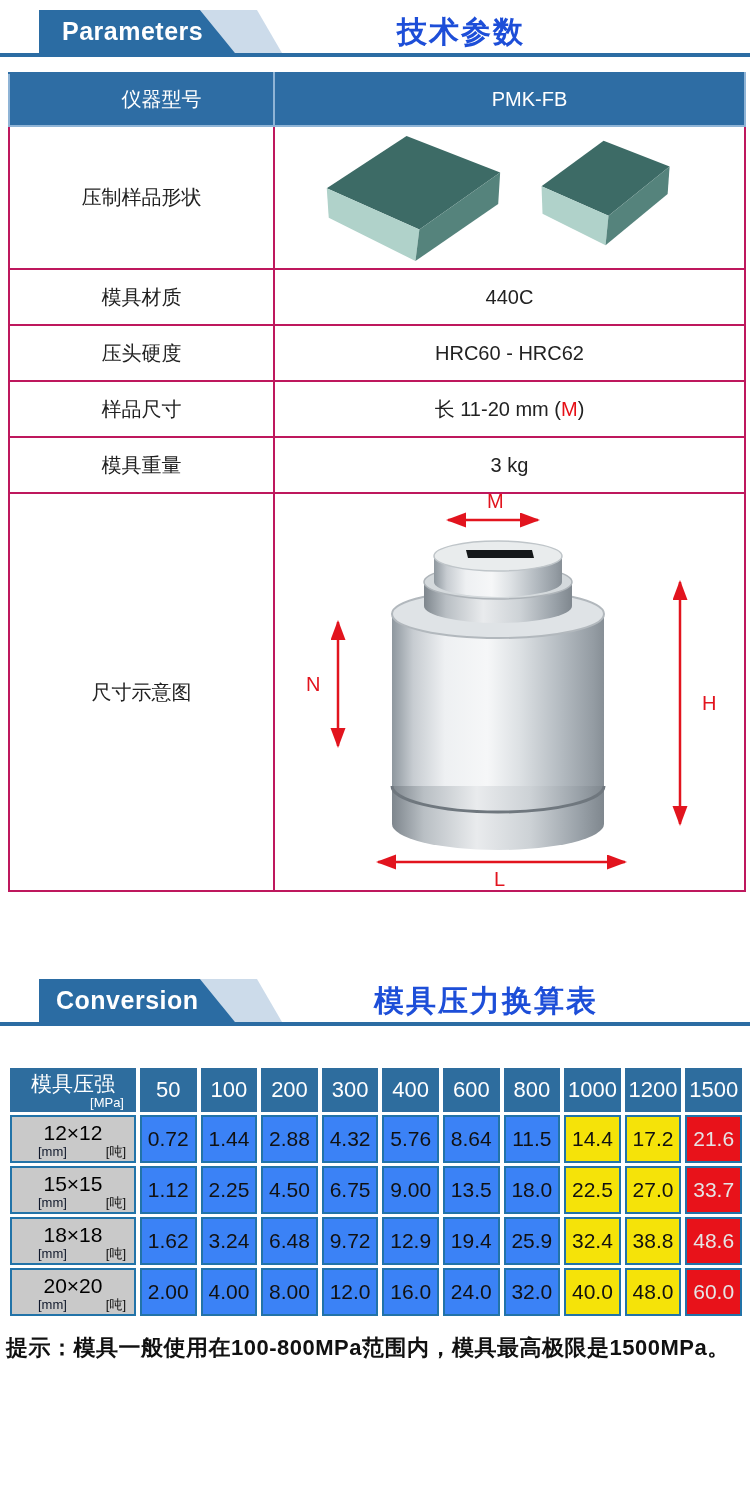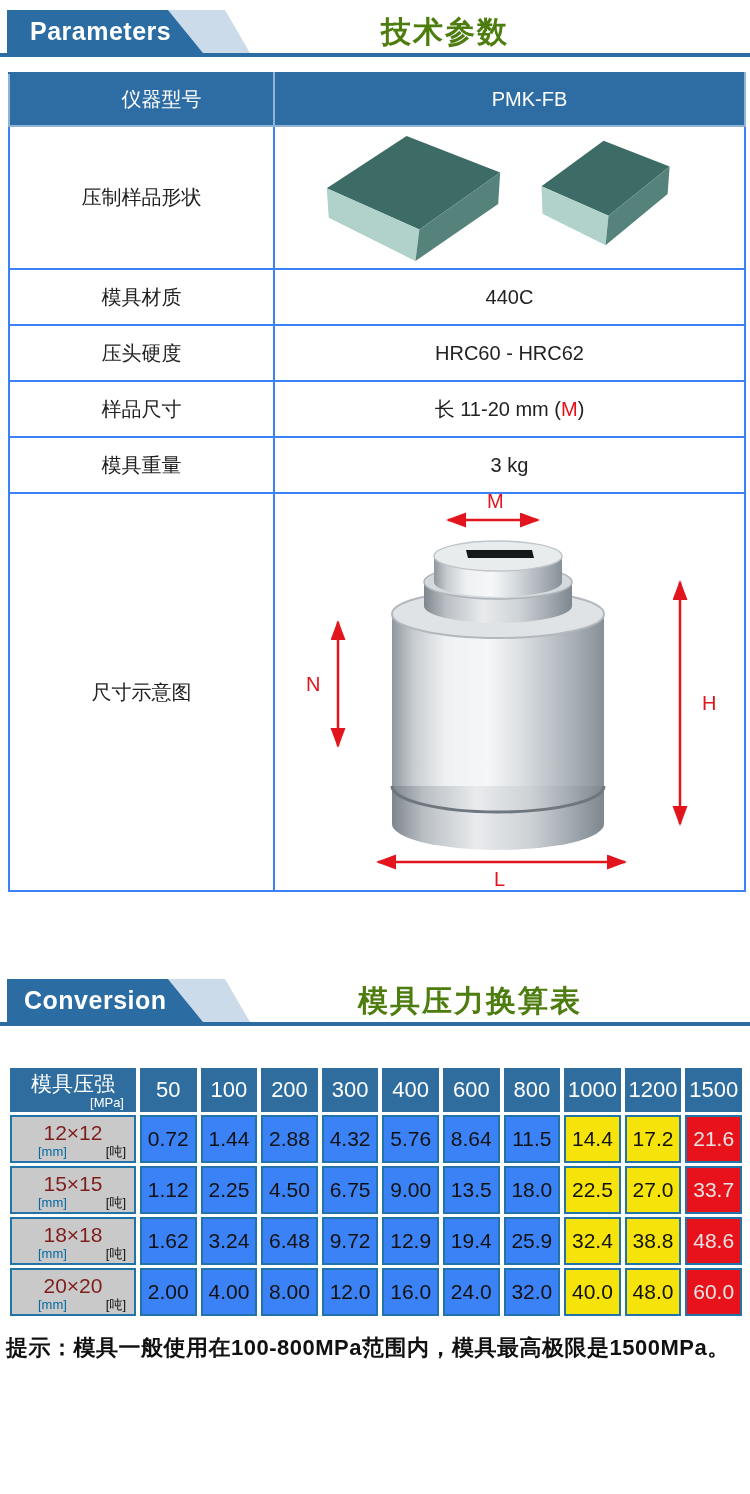--- a/index.html
+++ b/index.html
@@ -4,45 +4,45 @@
 <style>
   * { box-sizing: border-box; }
   html,body { margin:0; padding:0; }
   body {
     width:750px; height:1494px; background:#ffffff;
     font-family:"Liberation Sans","DejaVu Sans",sans-serif;
     color:#222; overflow:hidden;
   }
 
   
-  .band-row { position:relative; height:43px; }
+  .band-row { position:relative; height:43px;margin-left:32px; }
   .band-row.first { margin-top:10px; }
   .band { position:absolute; left:7px; top:0; width:246px; height:43px; }
   .band svg { display:block; }
   .band-text {
     position:absolute; top:0; height:43px; line-height:43px;
     color:#fff; font-weight:bold; font-size:25px; letter-spacing:0.5px;
   }
   .band-text.p { left:30px; }
   .band-text.c { left:24px; }
   .sec-title {
     text-align:center; font-size:30px; font-weight:bold;
-    color:#4d7c0f; line-height:43px; letter-spacing:2px;
+    color:#1d4ed8; line-height:43px; letter-spacing:2px;
   }
   .sec-title.p { margin-left:140px; }
   .sec-title.c { margin-left:190px; }
   .rule { height:4px; background:#2b6ca3; width:750px; }
 
   
   table.p-table {
     border-collapse:collapse; table-layout:fixed;
     width:736px; margin:15px 0 0 8px;
   }
   .p-table td {
-    border:2px solid #3b82f6; text-align:center; vertical-align:middle;
+    border:2px solid #be185d; text-align:center; vertical-align:middle;
     font-size:20px; color:#222; padding:0;
   }
   .p-table tr.head td {
     background:#2e6da4; color:#ffffff; border-color:#8fb4d6; border-top:2px solid #2e6da4;padding-left:40px;
   }
   .h53  { height:53px; }
   .h143 { height:143px; }
   .h56  { height:56px; }
   .h398 { height:398px; }
 
@@ -58,26 +58,26 @@
   .c-table th {
     background:#2e6d9e; border-color:#2e6d9e; color:#fff;
     font-weight:normal; font-size:22px; height:40px;
   }
   .c-table td { font-size:21px; color:#111; height:48px; background:#3b82f6; }
   th.corner { position:relative; font-size:21px; }
   .corner-unit {
     display:block; text-align:right; font-size:13px; margin:-3px 10px 0 0;
   }
   td.rowlab { background:#c9c9c9; }
-  .rowlab .size { font-size:21px; color:#7f1d1d; line-height:22px; margin-top:2px; }
+  .rowlab .size { font-size:21px; color:#000000; line-height:22px; margin-top:2px; }
   .rowlab .units {
     display:flex; justify-content:space-between; align-items:center;
     padding:0 8px 0 26px; font-size:13px; line-height:15px;
   }
-  .rowlab .u-mm { color:#0369a1; }
+  .rowlab .u-mm { color:#0f172a; }
   .rowlab .u-ton { color:#111; }
   td.c-yellow { background:#f5e309; }
   td.c-red { background:#e8121a; color:#e5e5e5; }
 
   .note {
     margin:14px 0 0 6px; font-size:22px; font-weight:bold; color:#111;
     letter-spacing:0.5px; white-space:nowrap;
   }
 
   .illus { display:block; margin:0 auto; }

